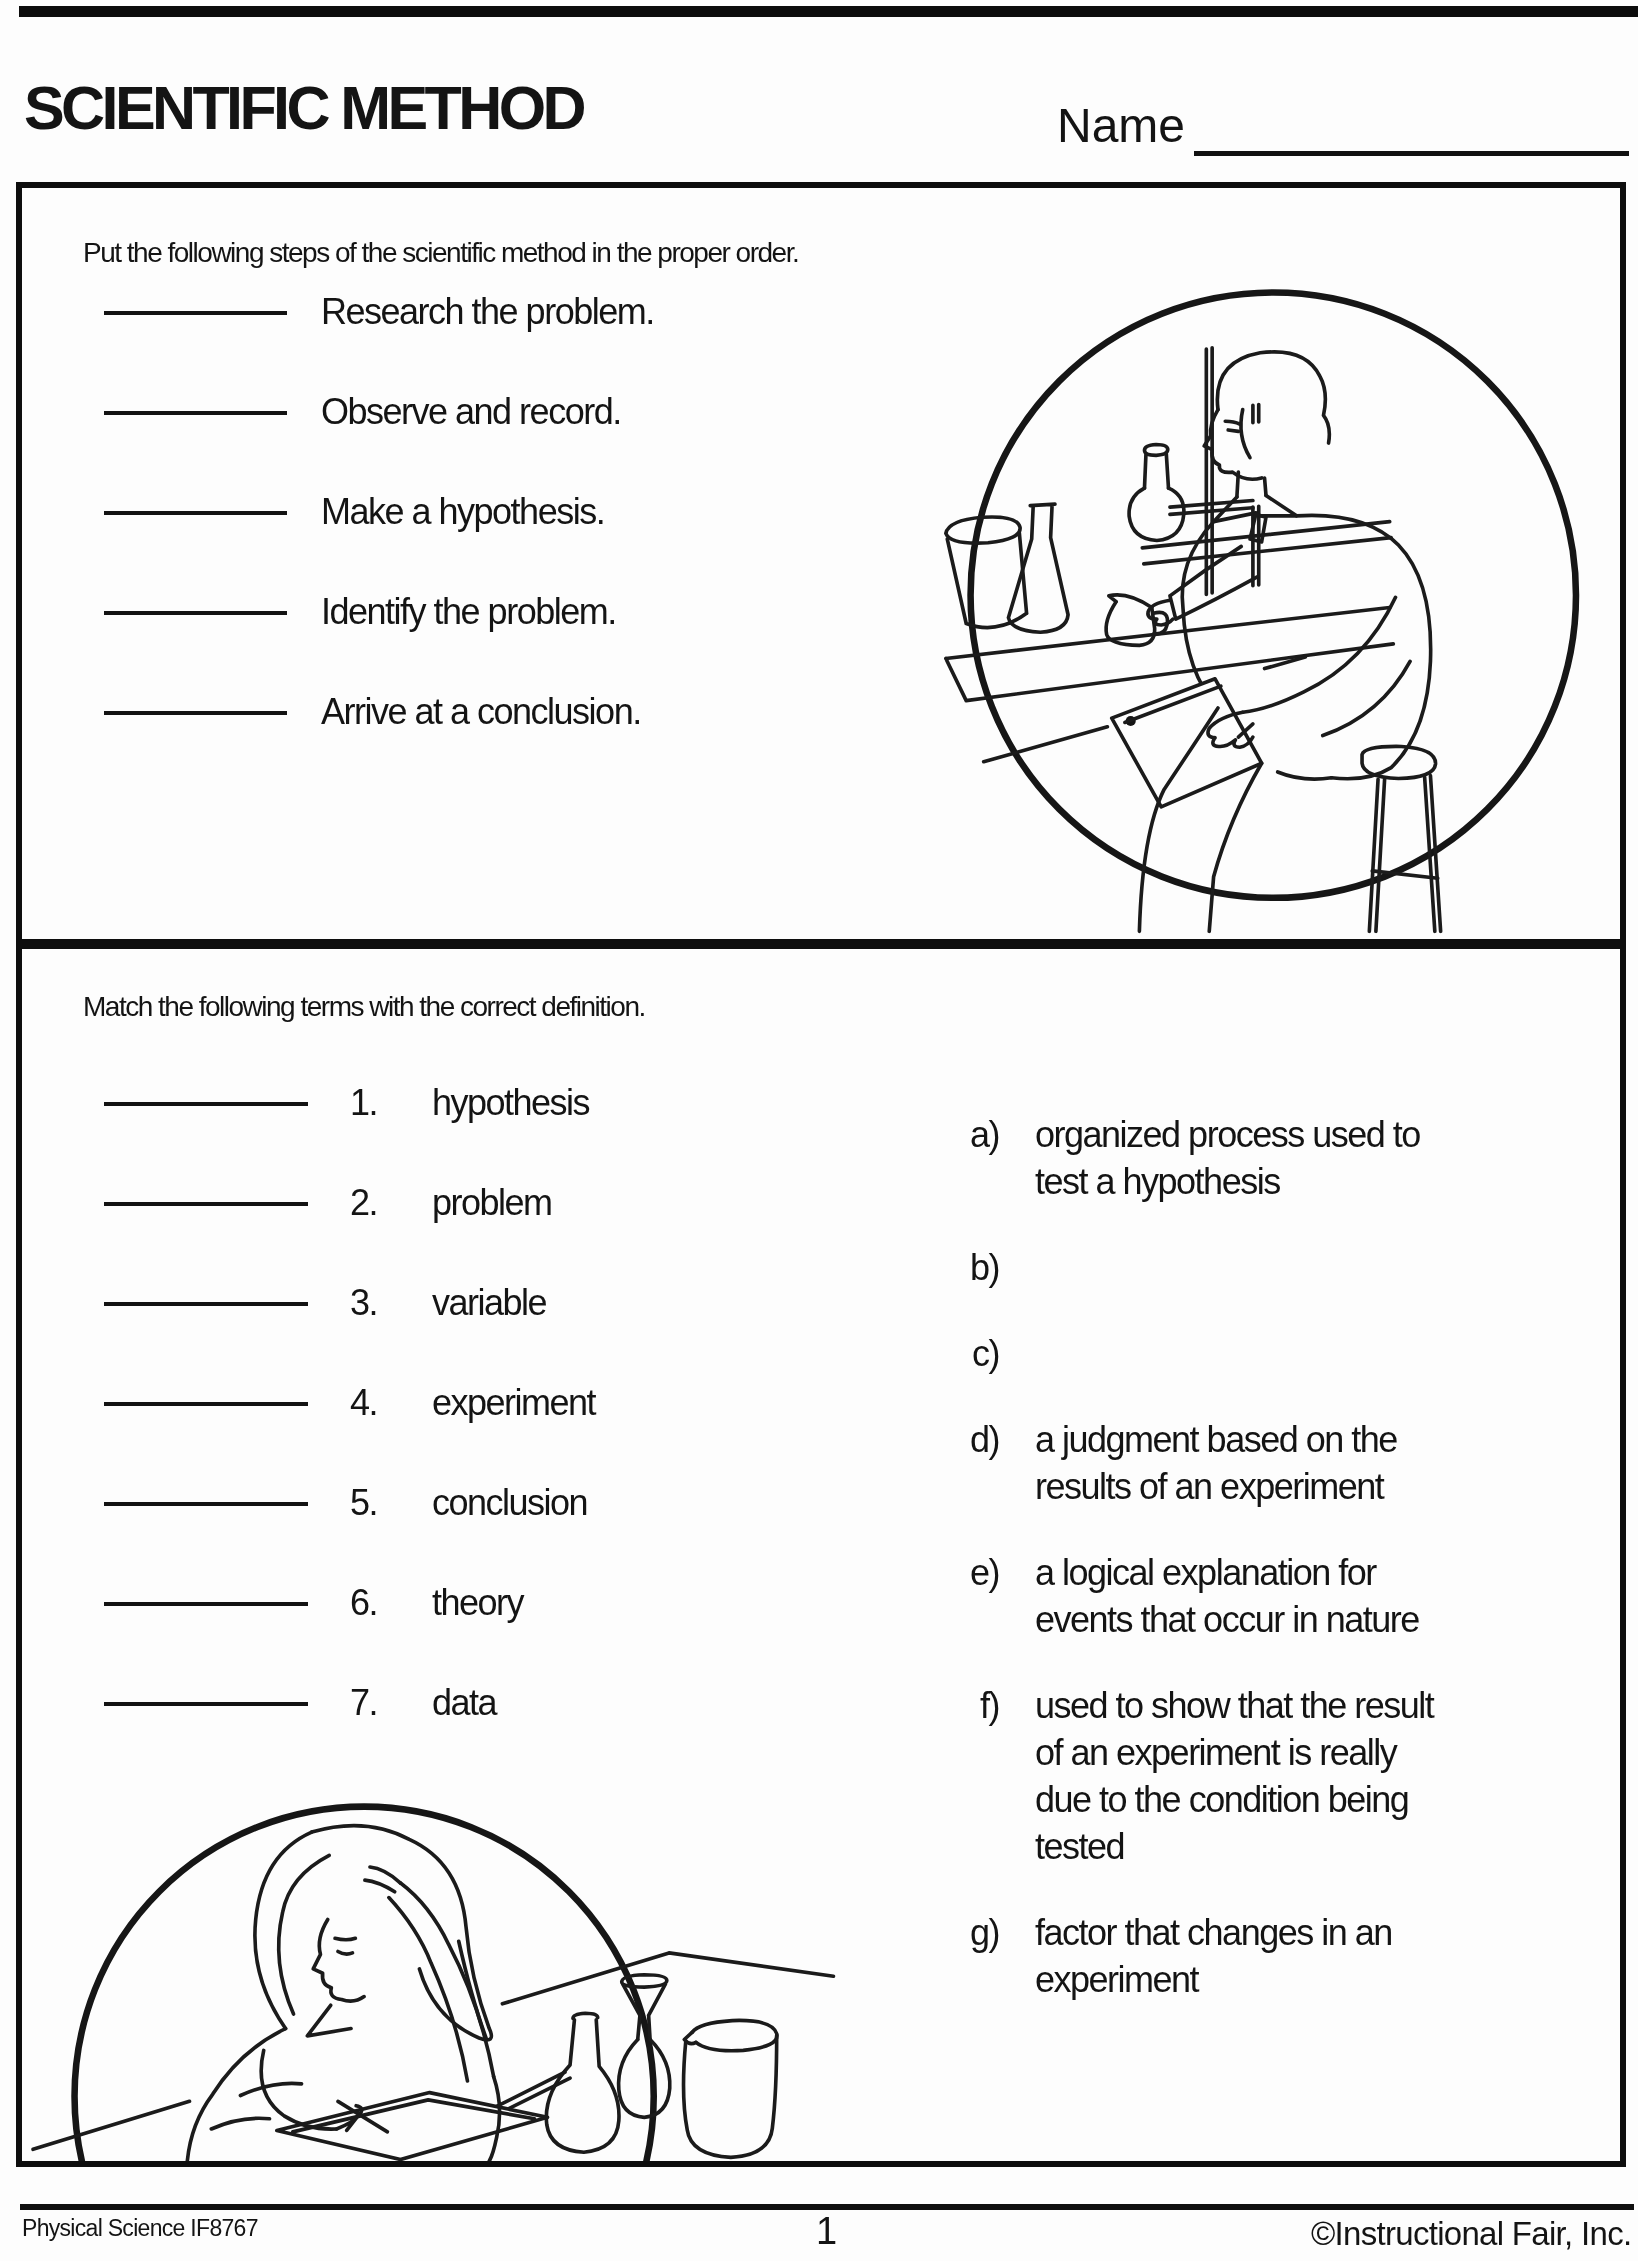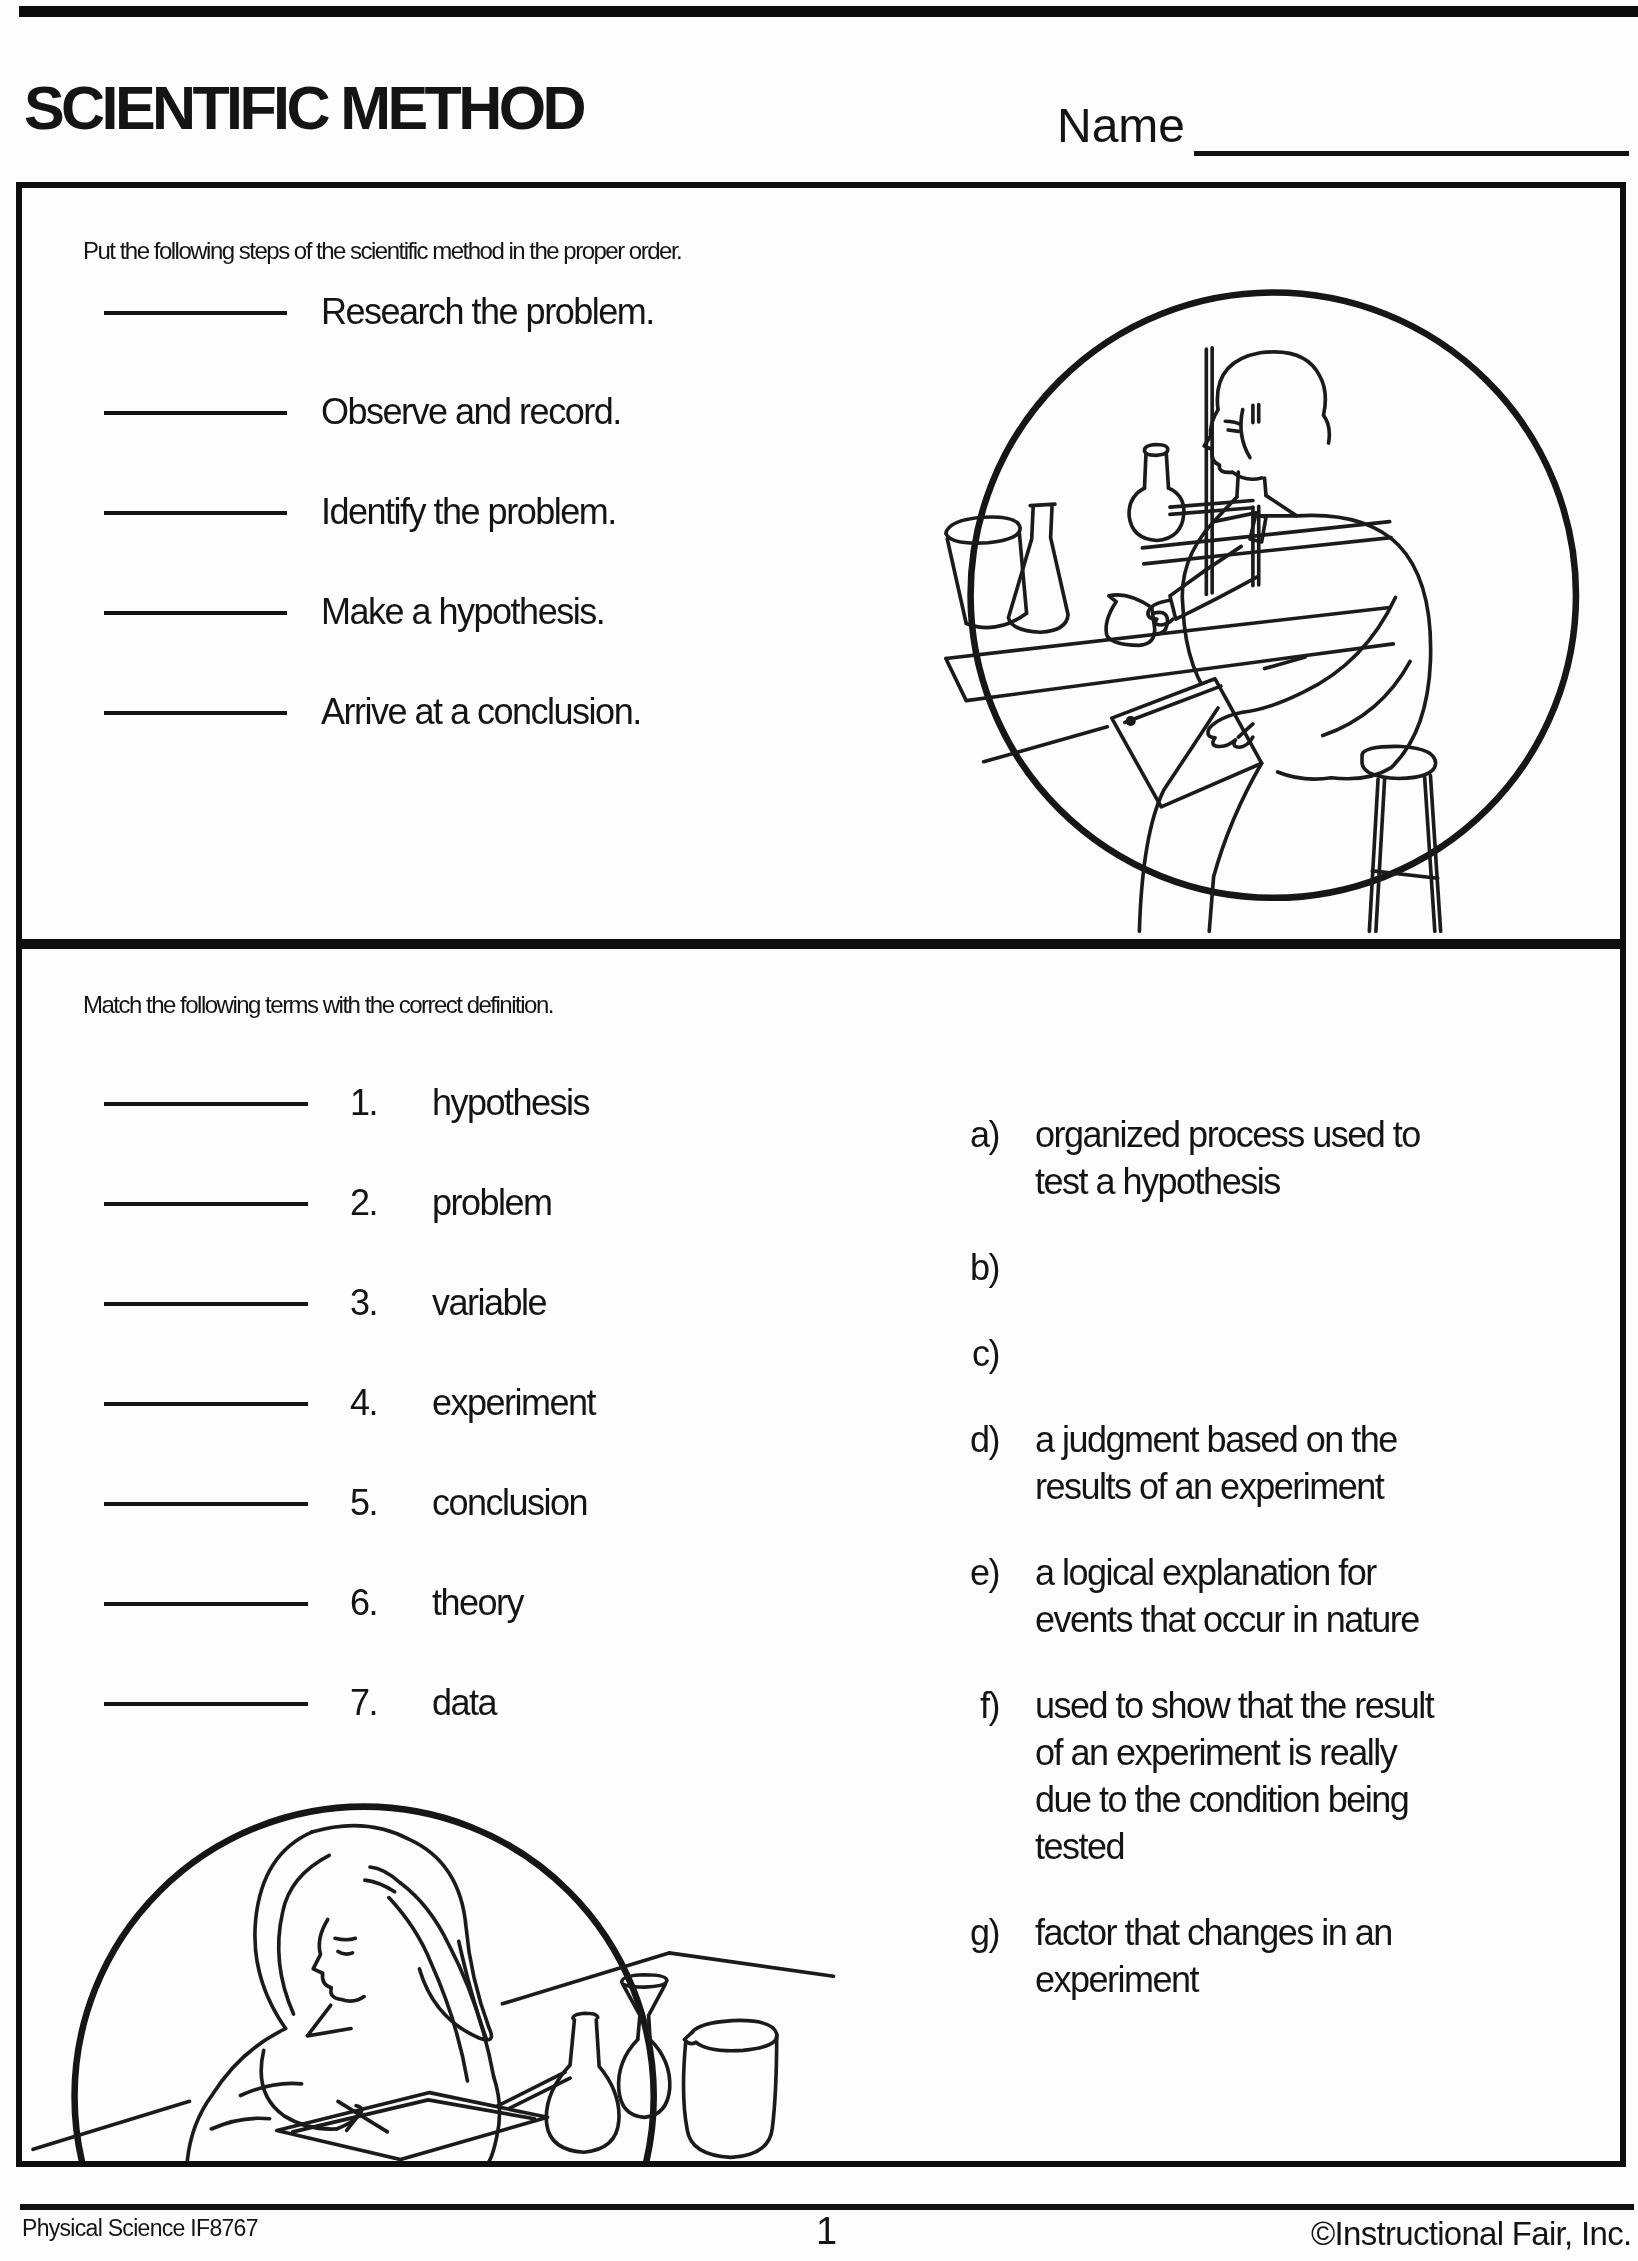--- a/index.html
+++ b/index.html
@@ -10,21 +10,21 @@
   }
   .topbar{position:absolute;left:19px;top:5.8px;width:1619px;height:11.6px;background:#0c0c0c;}
   .title{
     position:absolute;left:24px;top:73px;font-size:61px;font-weight:bold;
     letter-spacing:-3.6px;white-space:nowrap;
   }
   .name-label{position:absolute;left:1057px;top:98px;font-size:48px;letter-spacing:0px;}
   .name-line{position:absolute;left:1194px;top:151px;width:435px;height:0;border-bottom:5.8px solid #111;}
   .wbox{position:absolute;left:16px;top:182px;width:1610px;height:1985px;border:6.6px solid #0e0e0e;box-sizing:border-box;}
   .divider{position:absolute;left:16px;top:939px;width:1610px;height:10.2px;background:#0e0e0e;}
-  .instr{position:absolute;font-size:24px;letter-spacing:-1.5px;white-space:nowrap;}
+  .instr{position:absolute;font-size:28px;letter-spacing:-1.5px;white-space:nowrap;}
   .instr1{left:83px;top:237px;}
   .instr2{left:83px;top:991px;}
   .steps{position:absolute;left:104px;top:263px;}
   .row{display:flex;align-items:center;height:100px;}
   .blank{width:183px;height:0;border-bottom:4.4px solid #131313;}
   .step-label{margin-left:34px;font-size:36px;letter-spacing:-1.5px;line-height:1;margin-bottom:1.5px;white-space:nowrap;}
   .terms{position:absolute;left:104px;top:1054px;}
   .term-blank{width:204px;height:0;border-bottom:4.4px solid #131313;}
   .term-number{margin-left:42px;width:41px;font-size:36px;letter-spacing:-1.5px;line-height:1;margin-bottom:1.5px;}
   .term-label{margin-left:41px;font-size:36px;letter-spacing:-1.5px;line-height:1;margin-bottom:1.5px;white-space:nowrap;}
@@ -62,25 +62,25 @@
     <div class="row">
       <div class="blank"></div>
       <div class="step-label">Research the problem.</div>
     </div>
     <div class="row">
       <div class="blank"></div>
       <div class="step-label">Observe and record.</div>
     </div>
     <div class="row">
       <div class="blank"></div>
+      <div class="step-label">Make a hypothesis.</div>
+    </div>
+    <div class="row">
+      <div class="blank"></div>
       <div class="step-label">Identify the problem.</div>
-    </div>
-    <div class="row">
-      <div class="blank"></div>
-      <div class="step-label">Make a hypothesis.</div>
     </div>
     <div class="row">
       <div class="blank"></div>
       <div class="step-label">Arrive at a conclusion.</div>
     </div>
   </div>
 
   <div class="illo" style="left:924px;top:280px;">
     <svg width="684" height="655" viewBox="0 0 940 900">
       <circle class="ln-thick" cx="480" cy="433" r="416"></circle>

